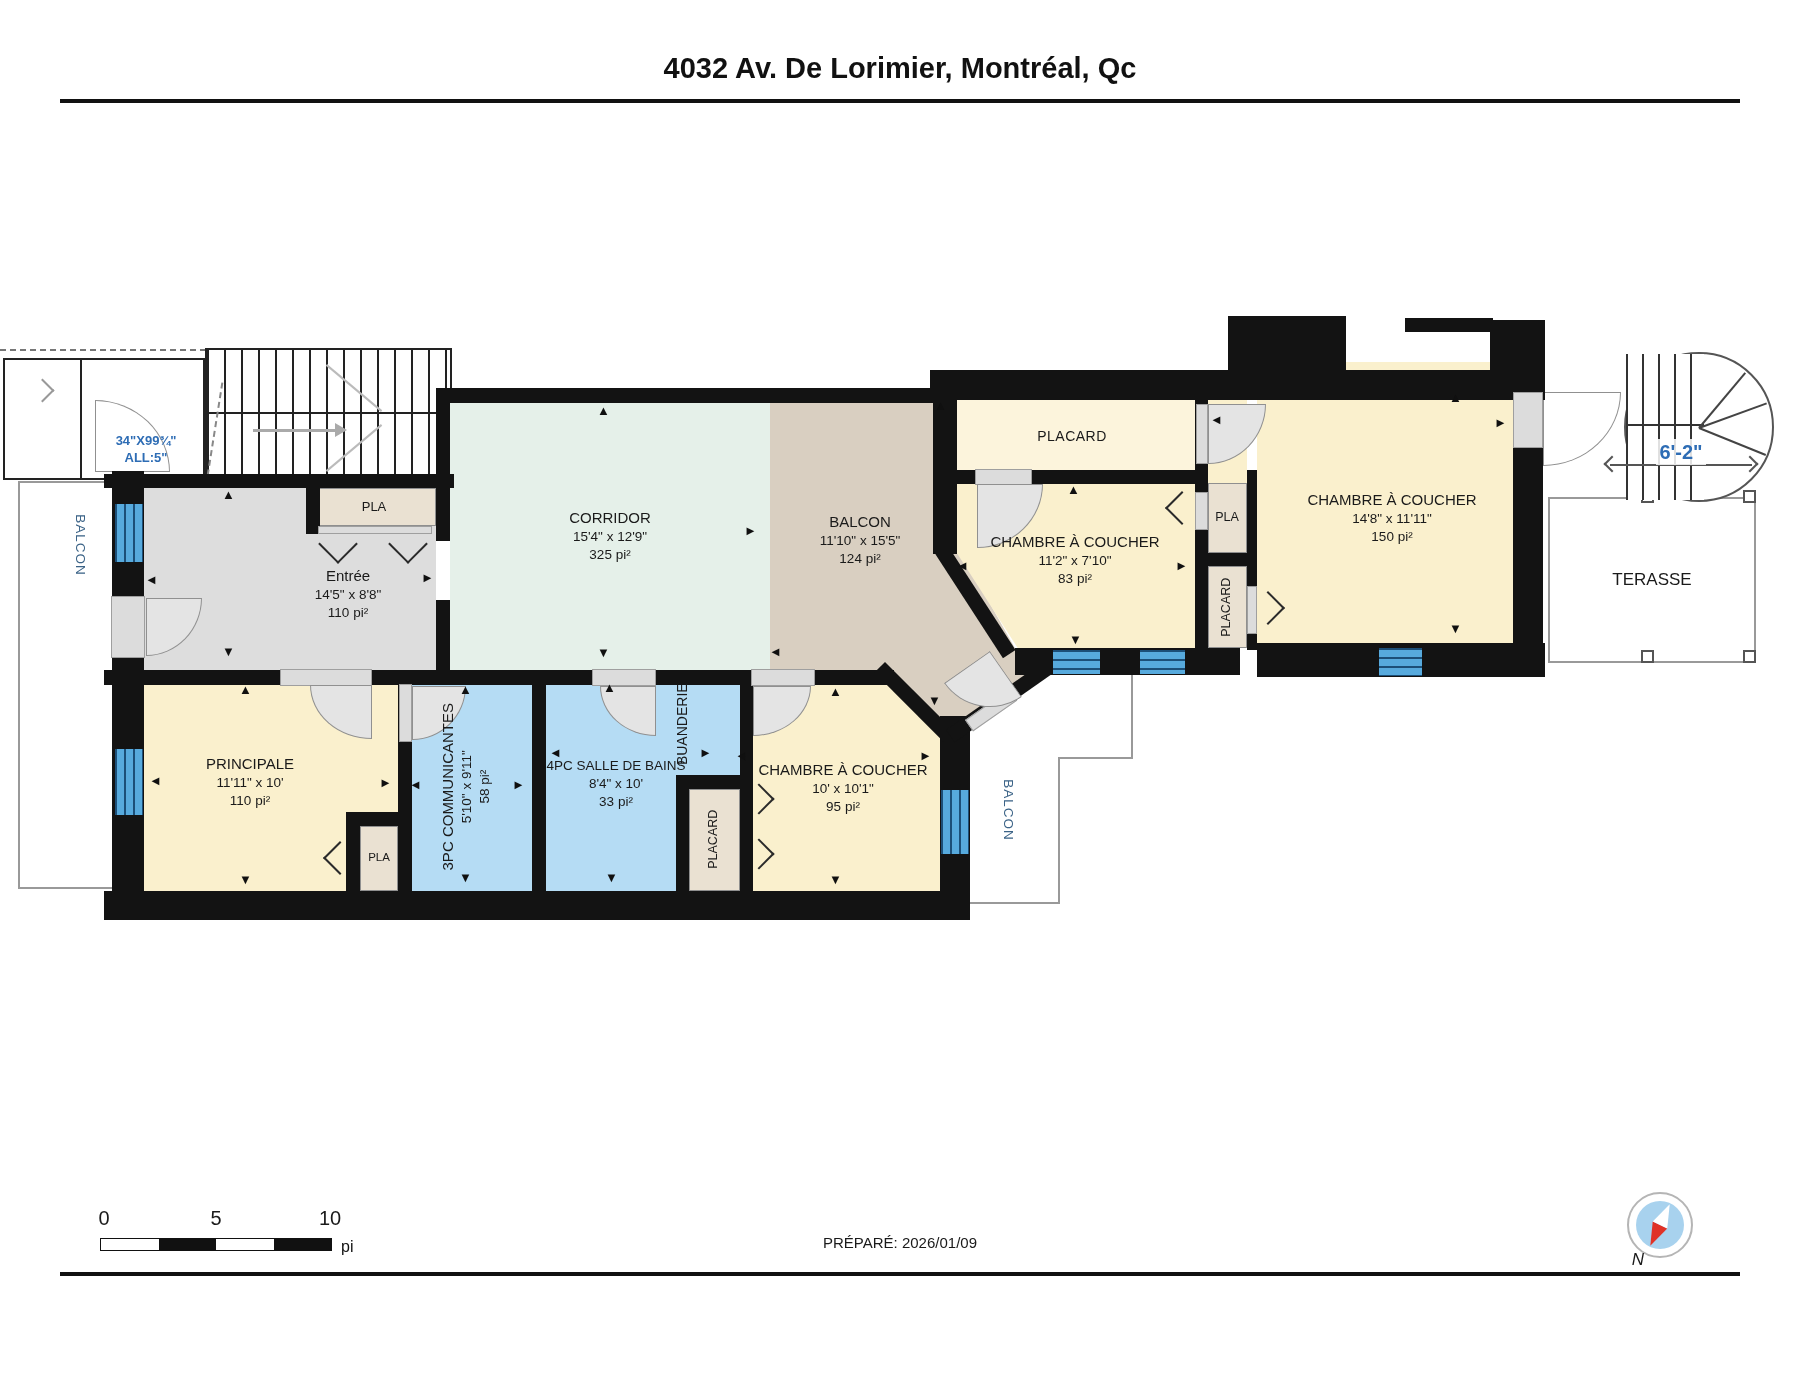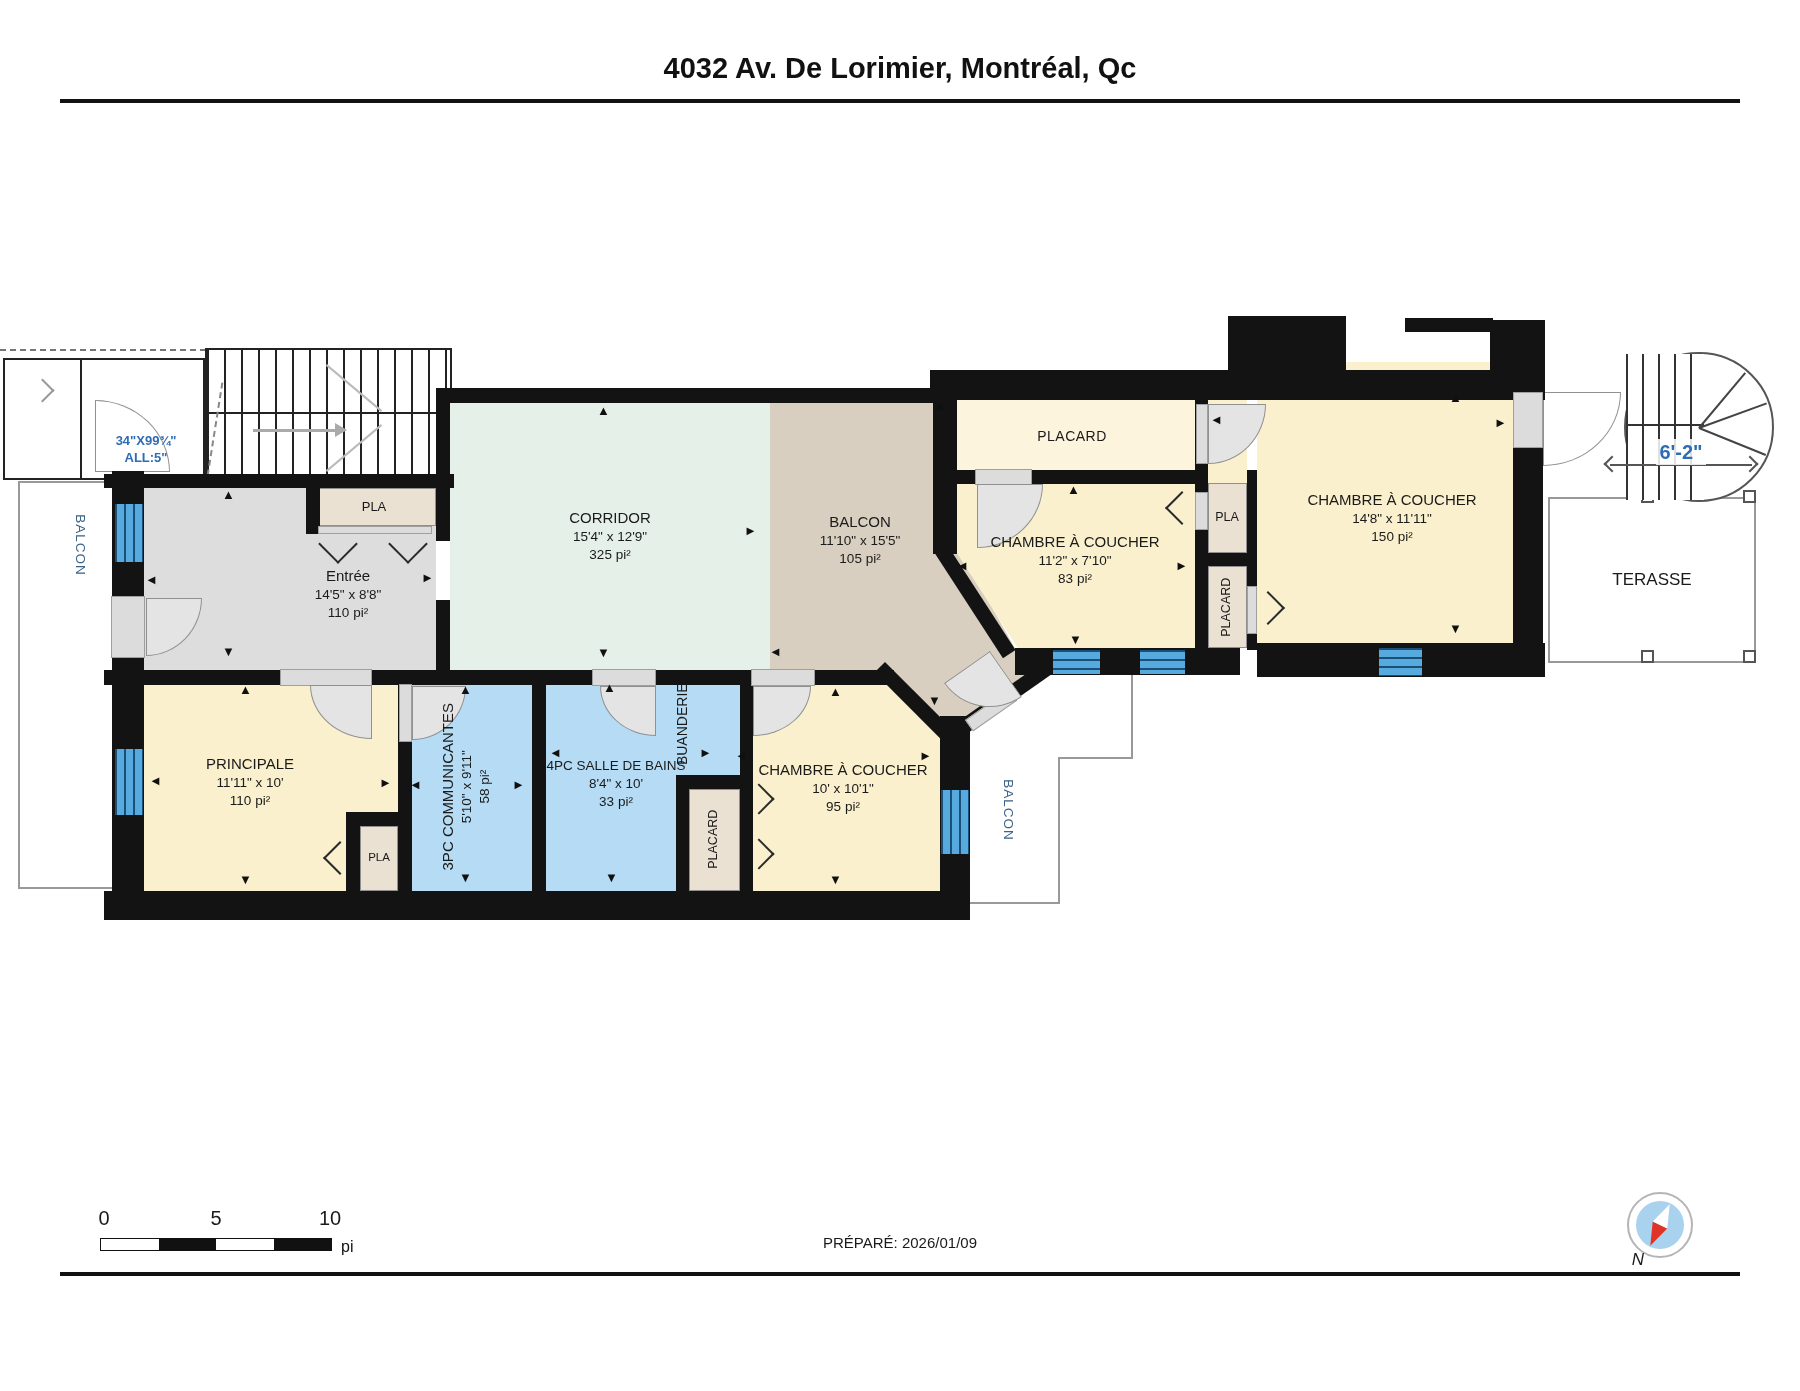--- a/index.html
+++ b/index.html
@@ -204,21 +204,21 @@
     <div class="lbl">
         <div class="nm">CORRIDOR</div>
         <div>15'4" x 12'9"</div>
         <div>325 pi²</div>
       </div>
   </div>
   <div class="pin" style="left:860px;top:540px">
     <div class="lbl">
         <div class="nm">BALCON</div>
         <div>11'10" x 15'5"</div>
-        <div>105 pi²</div>
+        <div>124 pi²</div>
       </div>
   </div>
   <div class="pin" style="left:1072px;top:436px">
     <div class="lbl" style="font-size:14px;letter-spacing:.5px">PLACARD</div>
   </div>
   <div class="pin" style="left:1075px;top:560px">
     <div class="lbl">
         <div class="nm">CHAMBRE À COUCHER</div>
         <div>11'2" x 7'10"</div>
         <div>83 pi²</div>

